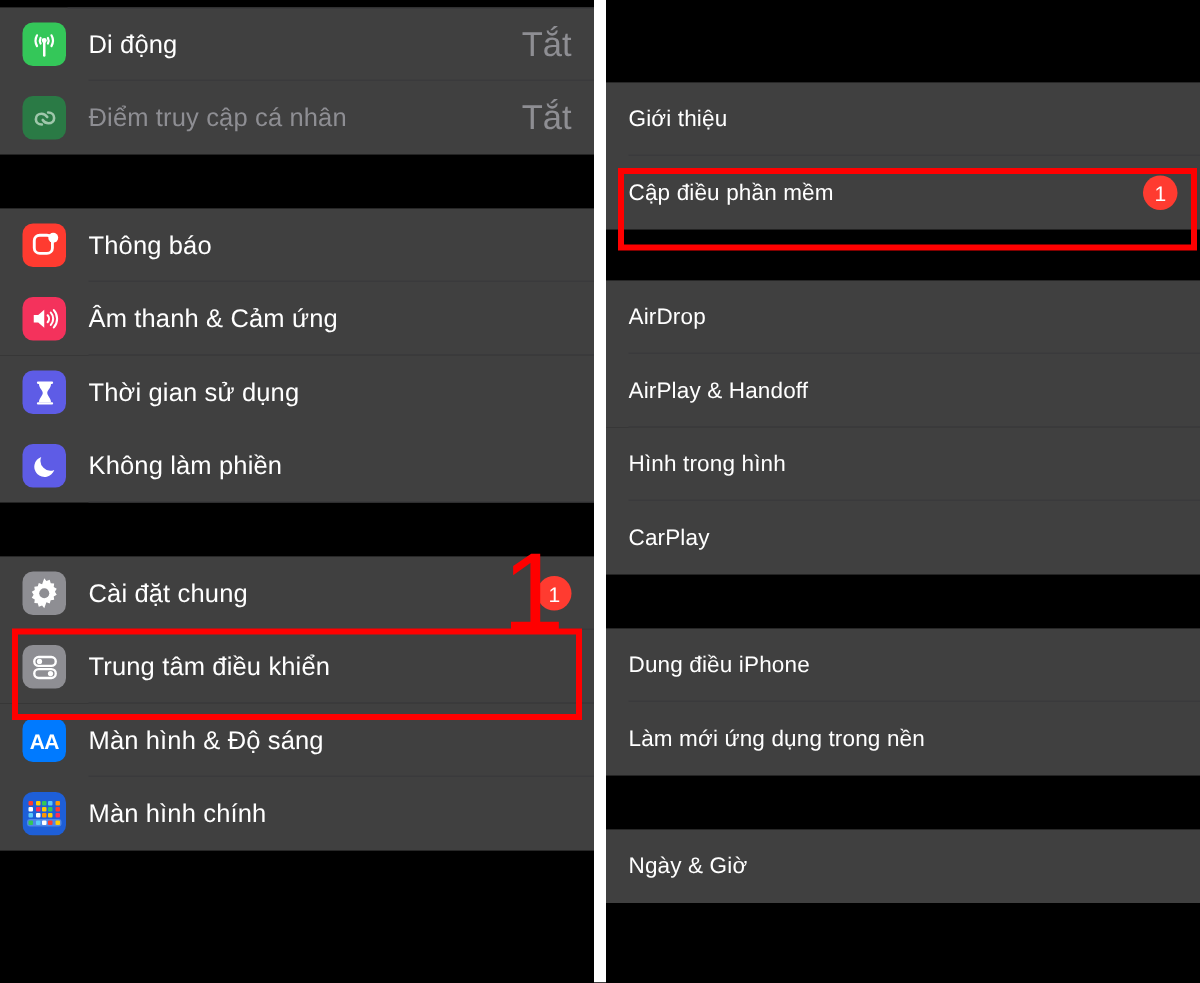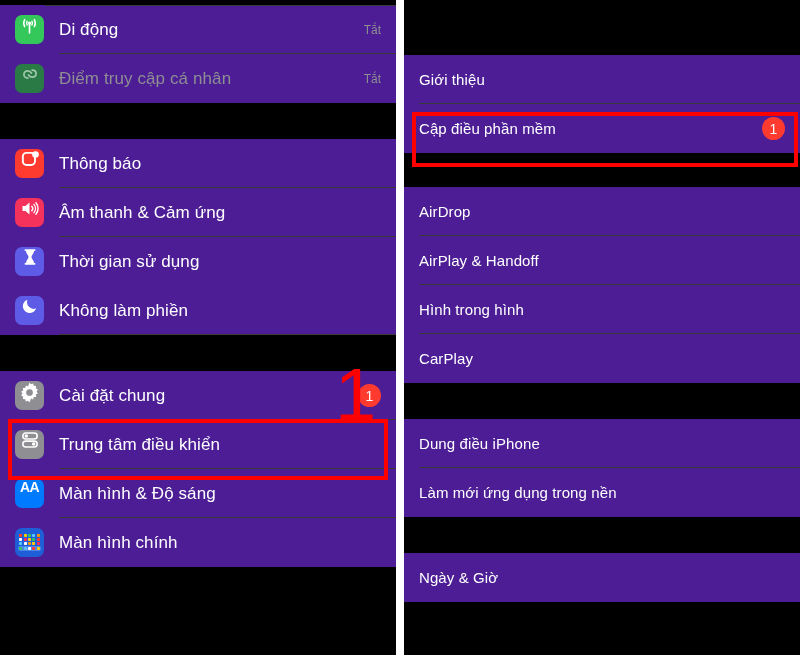--- a/index.html
+++ b/index.html
@@ -52,61 +52,61 @@
     width: 100%;
   }
 
   .row {
     position: relative;
     display: flex;
     align-items: center;
     height: 49px;
     padding-left: 15px;
     padding-right: 15px;
-    background: #4c1d95;
+    background: #404040;
   }
 
   .row .sep {
     position: absolute;
     left: 59px;
     right: 0;
     bottom: 0;
     height: 1px;
     background: #3a3a3c;
   }
   .row.no-icon .sep { left: 15px; }
 
   
   .icon {
     width: 29px;
     height: 29px;
     min-width: 29px;
     border-radius: 7px;
     margin-right: 15px;
     display: flex;
-    align-items: flex-start;
+    align-items: center;
     justify-content: center;
     position: relative;
     overflow: hidden;
   }
   .icon svg { display: block; }
 
   .label {
     color: #ffffff;
     font-size: 17px;
     letter-spacing: 0.1px;
     white-space: nowrap;
     flex: 1 1 auto;
     overflow: hidden;
   }
   .label.dim { color: #8e8e93; }
 
   .value {
     color: #8e8e93;
-    font-size: 12px;
+    font-size: 23px;
     white-space: nowrap;
     margin-left: auto;
     padding-left: 6px;
   }
 
   
   .panel-right .row { padding-left: 15px; }
   .panel-right .label { font-size: 15px; }
 
   

